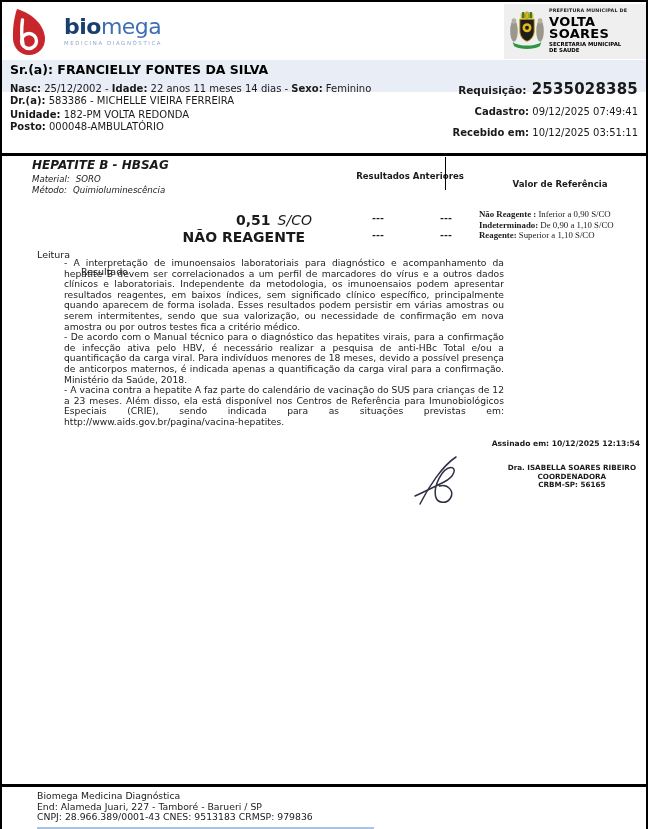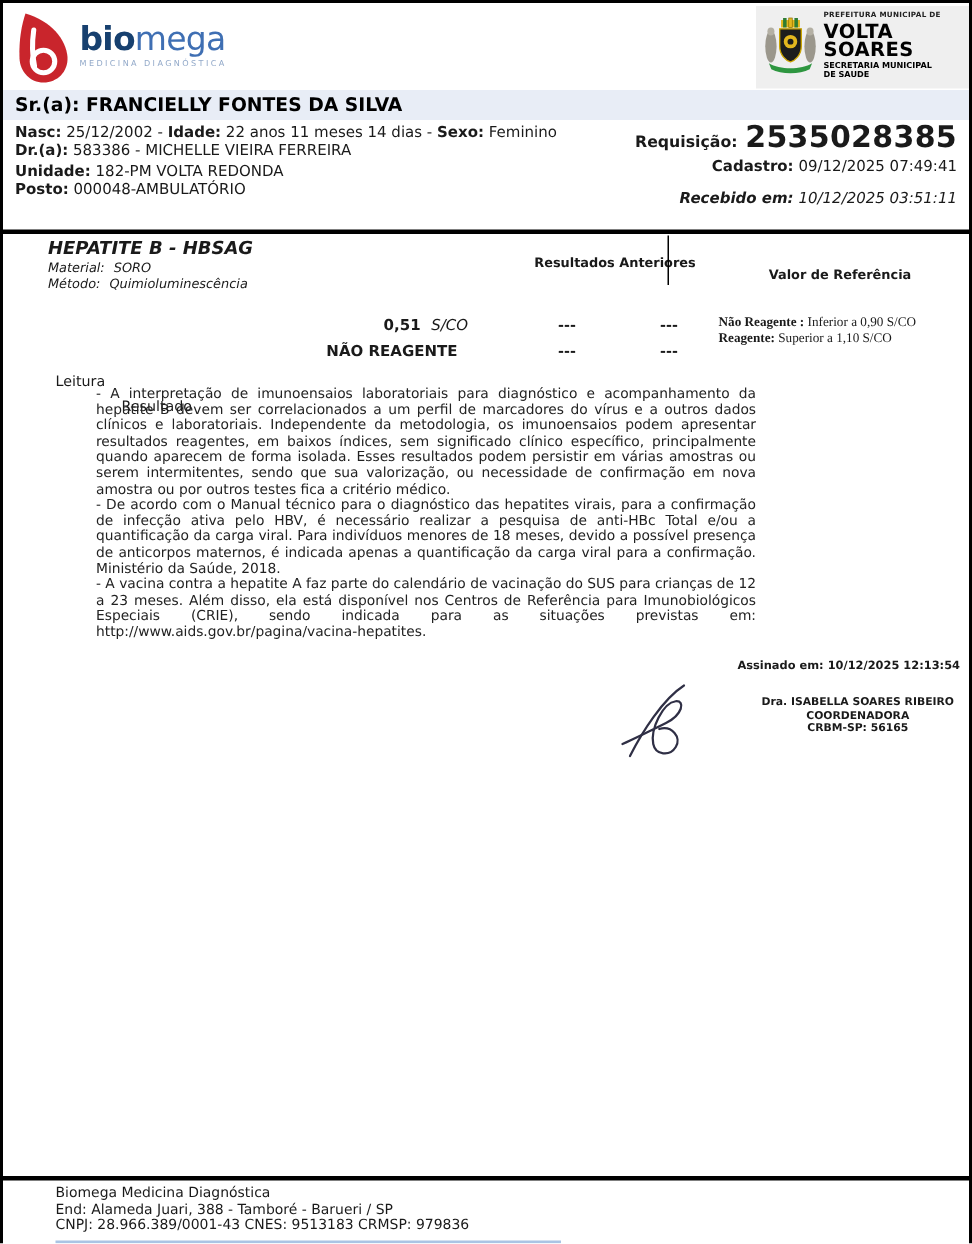--- a/index.html
+++ b/index.html
@@ -4,53 +4,53 @@
 <style>
   html,body{margin:0;padding:0;background:#ffffff;}
   .page{
     position:relative;width:648px;height:829px;background:#fff;
     border-left:2px solid #000;border-right:2px solid #000;border-top:2px solid #000;
     box-sizing:border-box;font-family:"DejaVu Sans",sans-serif;color:#1a1a1a;overflow:hidden;
   }
   b,.bold{font-weight:bold;}
   
   .brand{position:absolute;left:10px;top:6px;display:flex;align-items:flex-start;}
-  .brand-text{margin-left:7px;margin-top:8px;line-height:1;}
+  .brand-text{margin-left:18px;margin-top:8px;line-height:1;}
   .brand-name{font-size:22px;letter-spacing:-0.5px;}
   .brand-name .bio{color:#17406f;font-weight:bold;}
   .brand-name .mega{color:#3f6fb3;font-weight:normal;}
   .brand-tag{font-size:5.4px;letter-spacing:1.6px;color:#92a9c9;margin-top:3px;}
   
   .muni{position:absolute;left:502px;top:2px;width:148px;height:55px;background:#efefef;
         display:flex;align-items:center;box-sizing:border-box;padding-left:5px;}
   .muni-text{margin-left:4px;line-height:1;}
   .muni-h{font-size:4.8px;font-weight:bold;color:#222;letter-spacing:0.2px;margin-bottom:2px;}
   .muni-city{font-size:13px;font-weight:bold;letter-spacing:0.3px;line-height:11.5px;color:#000;}
   .muni-dept{font-size:5.4px;font-weight:bold;line-height:6.2px;margin-top:2px;color:#000;}
   
-  .name-bar{position:absolute;left:0;right:0;top:58px;height:20px;background:#e8edf6;
+  .name-bar{position:absolute;left:0;right:0;top:58px;height:32px;background:#e8edf6;
             font-size:12.5px;font-weight:bold;line-height:20px;padding-left:8px;box-sizing:border-box;color:#000;}
   
   .info-left{position:absolute;left:8px;top:81px;font-size:10px;line-height:11.5px;white-space:nowrap;}
   .info-left .gap{margin-top:3px;}
   .req-line{position:absolute;right:8px;top:77px;text-align:right;white-space:nowrap;}
   .req-line .lbl{font-weight:bold;font-size:10.5px;}
-  .req-line .big{font-weight:bold;font-size:20px;letter-spacing:0.2px;}
+  .req-line .big{font-weight:bold;font-size:15px;letter-spacing:0.2px;}
   .cad-line{position:absolute;right:8px;top:104px;font-size:10px;white-space:nowrap;}
-  .rec-line{position:absolute;right:8px;top:125px;font-size:10px;white-space:nowrap;font-style:italic;}
+  .rec-line{position:absolute;right:8px;top:125px;font-size:10px;white-space:nowrap;}
   
   .rule{position:absolute;left:0;right:0;height:3px;background:#000;}
   
   .exam-title{position:absolute;left:30px;top:156px;font-size:12px;font-weight:bold;font-style:italic;white-space:nowrap;}
   .exam-sub{position:absolute;left:30px;font-size:8.6px;font-style:italic;white-space:nowrap;}
   .exam-sub .val{margin-left:6px;}
   .col-head{position:absolute;font-size:8.6px;font-weight:bold;text-align:center;white-space:nowrap;}
   .col-divider{position:absolute;left:443px;top:155px;width:1px;height:33px;background:#000;}
   .r-label{position:absolute;left:35px;font-size:9.5px;margin-top:37px;}
-  .r-value{position:absolute;left:160px;width:150px;text-align:right;font-size:10px;white-space:nowrap;}
+  .r-value{position:absolute;left:160px;width:150px;text-align:right;font-size:14px;white-space:nowrap;}
   .r-value .unit{font-style:italic;font-weight:normal;margin-left:7px;}
   .r-prev{position:absolute;width:30px;text-align:center;font-size:9.5px;font-weight:bold;}
   .p1{left:361px;} .p2{left:429px;}
   .ref-block{position:absolute;left:477px;top:207px;width:166px;font-size:8.8px;line-height:10.6px;font-family:Liberation Serif, serif;}
   
   .notes{position:absolute;left:30px;top:256px;width:440px;font-size:9.2px;line-height:10.6px;
          text-align:justify;color:#222;margin-left:32px;}
   .notes p{margin:0;}
   
   .signed-line{position:absolute;right:6px;top:437px;font-size:7.6px;font-weight:bold;white-space:nowrap;}
@@ -160,20 +160,21 @@
   <span class="r-prev p1" style="top:210px;">---</span>
   <span class="r-prev p2" style="top:210px;">---</span>
 
   <span class="r-label" style="top:227px;padding-left:44px;">Resultado</span>
   <span class="r-value" style="top:227px;"><b>NÃO REAGENTE</b><i class="unit"></i></span>
   <span class="r-prev p1" style="top:227px;">---</span>
   <span class="r-prev p2" style="top:227px;">---</span>
 
   <div class="ref-block">
     <div><b>Não Reagente :</b> <span>Inferior a 0,90 S/CO</span></div>
+    <div><b>Indeterminado:</b> <span>De 0,90 a 1,10 S/CO</span></div>
     <div><b>Reagente:</b> <span>Superior a 1,10 S/CO</span></div>
   </div>
 
   <div class="notes">
     <p>- A interpretação de imunoensaios laboratoriais para diagnóstico e acompanhamento da hepatite B devem ser correlacionados a um perfil de marcadores do vírus e a outros dados clínicos e laboratoriais. Independente da metodologia, os imunoensaios podem apresentar resultados reagentes, em baixos índices, sem significado clínico específico, principalmente quando aparecem de forma isolada. Esses resultados podem persistir em várias amostras ou serem intermitentes, sendo que sua valorização, ou necessidade de confirmação em nova amostra ou por outros testes fica a critério médico.</p>
     <p>- De acordo com o Manual técnico para o diagnóstico das hepatites virais, para a confirmação de infecção ativa pelo HBV, é necessário realizar a pesquisa de anti-HBc Total e/ou a quantificação da carga viral. Para indivíduos menores de 18 meses, devido a possível presença de anticorpos maternos, é indicada apenas a quantificação da carga viral para a confirmação. Ministério da Saúde, 2018.</p>
     <p>- A vacina contra a hepatite A faz parte do calendário de vacinação do SUS para crianças de 12 a 23 meses. Além disso, ela está disponível nos Centros de Referência para Imunobiológicos Especiais (CRIE), sendo indicada para as situações previstas em: http://www.aids.gov.br/pagina/vacina-hepatites.</p>
   </div>
 
   <div class="signed-line">
@@ -189,18 +190,18 @@
   </div>
   <div class="doctor-block">
     <div>Dra. ISABELLA SOARES RIBEIRO</div>
     <div>COORDENADORA</div>
     <div>CRBM-SP: 56165</div>
   </div>
 
   <div class="rule" style="top:782px;"></div>
   <div class="footer-text">
     <div>Biomega Medicina Diagnóstica</div>
-    <div>End: Alameda Juari, 388 - Tamboré - Barueri / SP</div>
+    <div>End: Alameda Juari, 227 - Tamboré - Barueri / SP</div>
     <div>CNPJ: 28.966.389/0001-43 CNES: 9513183 CRMSP: 979836</div>
   </div>
   <div class="bottom-accent"></div>
 
 </div>
 
 </body></html>

